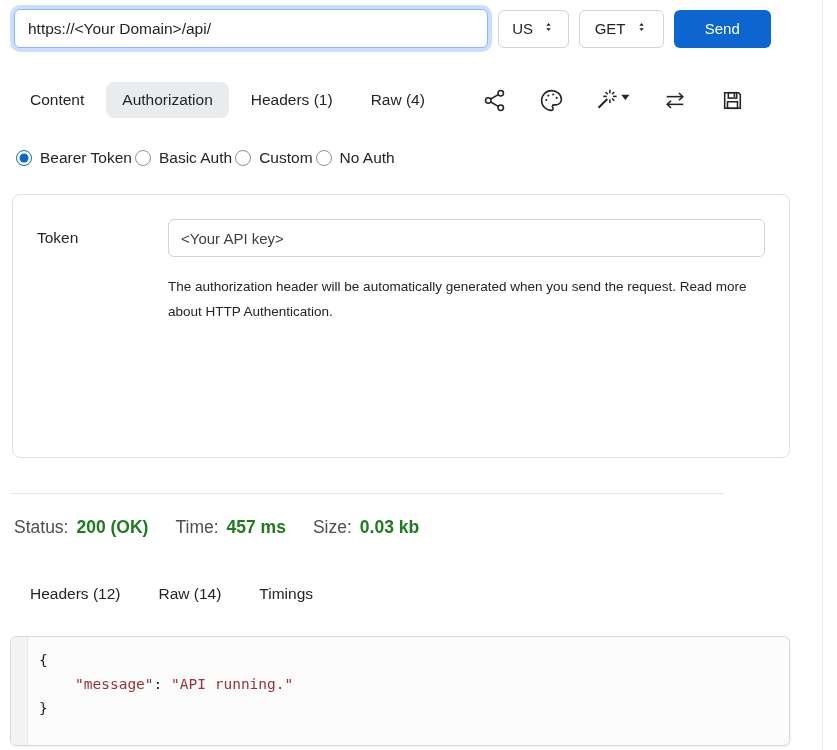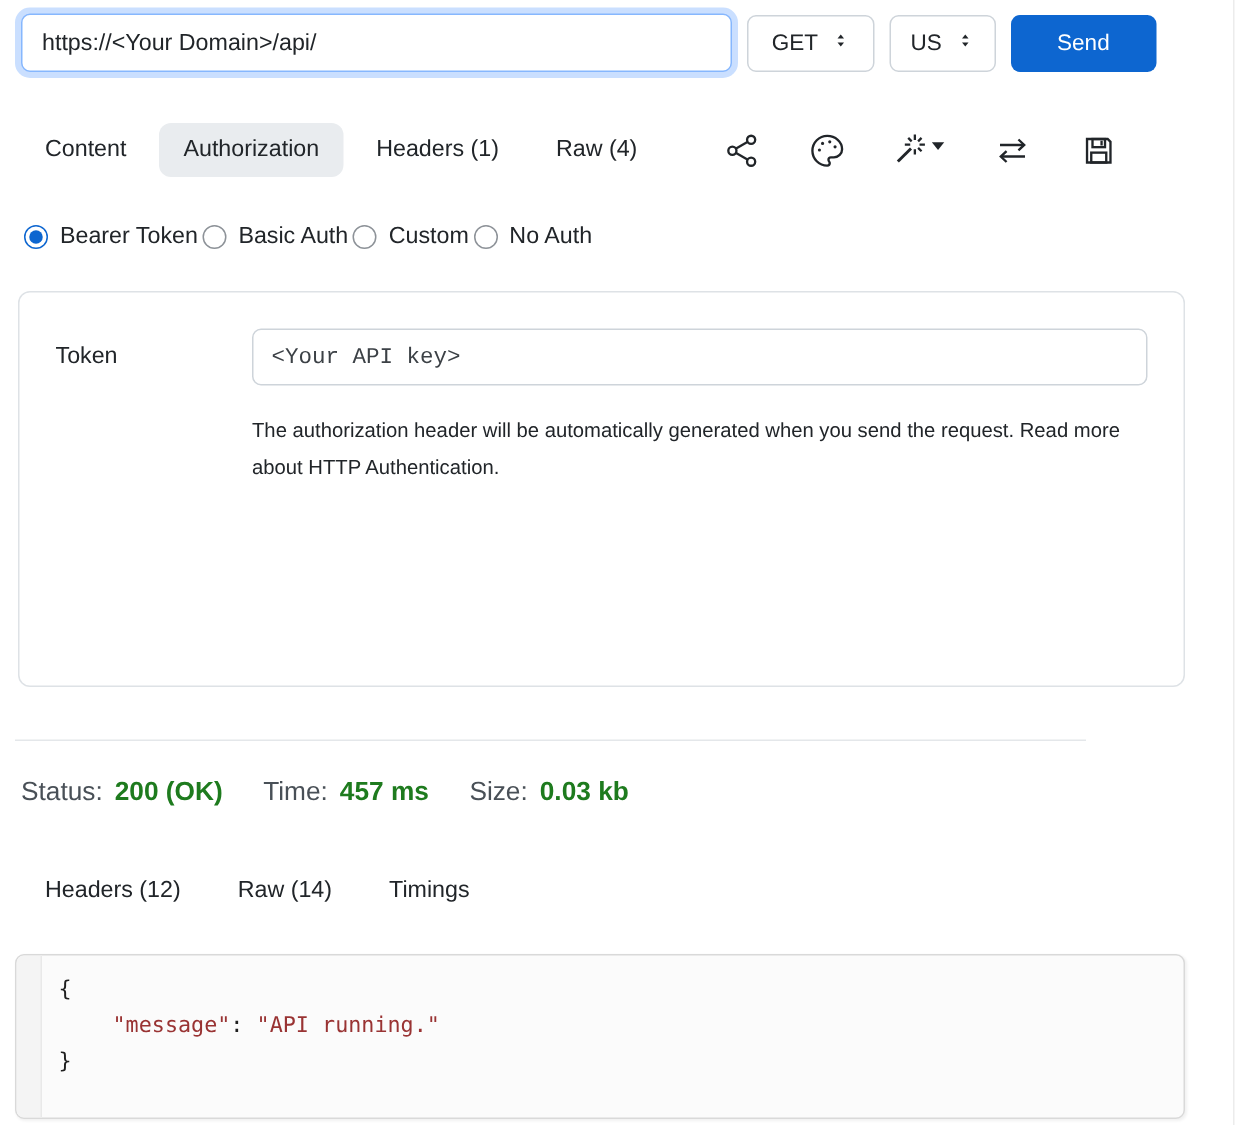--- a/index.html
+++ b/index.html
@@ -40,21 +40,21 @@
   .radio.checked { border:1.5px solid #0d66d0; }
   .radio.checked::after { content:""; position:absolute; left:50%; top:50%;
     width:9px; height:9px; border-radius:50%; background:#0d66d0; transform:translate(-50%,-50%); }
 
   
   .panel { margin:27px 68px 0 12px; width:778px; height:264px; border:1px solid #dee2e6;
     border-radius:8px; padding:24px; }
   .token-row { display:flex; align-items:center; }
   .token-label { width:131px; font-size:15.5px; color:#212529; }
   .token-input { flex:1; height:38px; border:1px solid #ced4da; border-radius:6px;
-    padding:0 12px; font-size:15px; color:#3c4146; outline:none; font-family:Liberation Mono, monospace; }
+    padding:0 12px; font-size:15px; color:#3c4146; outline:none; font-family:Liberation Sans, sans-serif; }
   .help-text { margin:17px 0 0 131px; max-width:588px; font-size:13.5px; line-height:25px;
     color:#212529; }
 
   
   .divider { border:none; border-top:1px solid #e4e7ea; margin:35px 47px 0 10px; }
   .status-row { display:flex; align-items:center; gap:27px; margin:23px 0 0 14px;
     font-size:17.5px; }
   .stat { display:flex; align-items:center; gap:8px; }
   .stat .lbl { color:#495057; }
   .stat .val { color:#1e7b1e; font-weight:bold; }
@@ -74,31 +74,31 @@
   .str { color:#993333; }
 </style>
 </head>
 <body>
 
 <div class="page">
   <div class="page-edge"></div>
 
   <div class="topbar">
     <input class="url-input" value="https://&lt;Your Domain&gt;/api/" style="">
-    <div class="selectbox method">
-      <span>GET</span>
+    <div class="selectbox region">
+      <span>US</span>
       <span>
         <svg width="13" height="14" viewBox="0 0 24 24" fill="#212529">
           <path d="M12 4.5l4 5H8z"></path>
             <path d="M12 19.5l-4-5h8z"></path>
         </svg>
       </span>
     </div>
-    <div class="selectbox region">
-      <span>US</span>
+    <div class="selectbox method">
+      <span>GET</span>
       <span>
         <svg width="13" height="14" viewBox="0 0 24 24" fill="#212529">
           <path d="M12 4.5l4 5H8z"></path>
             <path d="M12 19.5l-4-5h8z"></path>
         </svg>
       </span>
     </div>
     <button class="send-btn">Send</button>
   </div>
 

